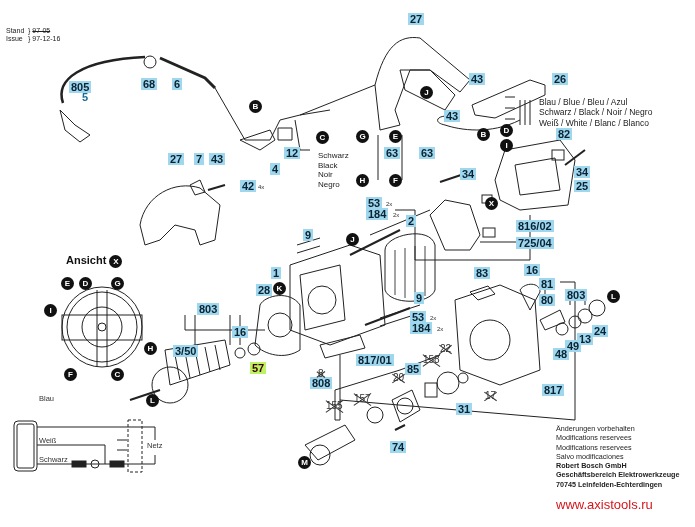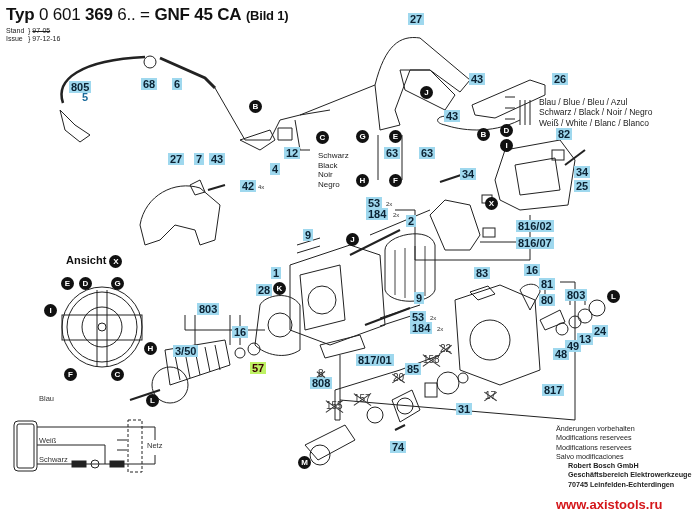--- a/index.html
+++ b/index.html
@@ -19,22 +19,22 @@
   .crossed { position:absolute; font-size:10px; color:#333; white-space:nowrap; }
   .crossed::after { content:""; position:absolute; left:-2px; right:-2px; top:50%; border-top:1px solid #333; transform:rotate(-35deg); }
   .crossed::before { content:""; position:absolute; left:-2px; right:-2px; top:50%; border-top:1px solid #333; transform:rotate(35deg); }
   .ref { position:absolute; width:13px; height:13px; border-radius:50%; background:#111; color:#fff;
          font-size:8px; font-weight:bold; line-height:13px; text-align:center; }
   .wire-text { position:absolute; font-size:8.5px; color:#222; white-space:nowrap; line-height:11px; }
   .wire-text4 { position:absolute; font-size:8px; color:#222; line-height:9.5px; }
   .ansicht { position:absolute; left:66px; top:254px; font-size:11px; font-weight:bold; }
   .circ-lbl { position:absolute; font-size:7.5px; color:#333; }
   .footer { position:absolute; left:556px; top:424px; font-size:7.2px; line-height:9.3px; color:#222; white-space:nowrap; }
-  .footer .b { font-weight:bold;margin-left:12px; }
-  .watermark { position:absolute; left:556px; top:497px; font-size:13px; font-weight:bold; color:#d4161a; }
+  .footer .b { font-weight:bold; }
+  .watermark { position:absolute; left:556px; top:497px; font-size:13px; font-weight:normal; color:#d4161a; }
 </style>
 </head>
 <body>
 
 <div id="page">
 
   <svg id="drawing" viewBox="0 0 695 527" fill="none" stroke="#222" stroke-width="1">
 
     <path d="M63,103 C55,80 80,60 145,57" stroke-width="2.5"></path>
     <path d="M160,58 L205,78 L215,88" stroke-width="3"></path>
@@ -143,23 +143,20 @@
     </g>
 
     <path d="M185,315 L185,330 L265,330 M230,315 L230,345 M240,315 L240,345 M195,315 L195,350"></path>
     <path d="M395,210 L415,210 L415,260 L530,260 L530,215 M480,242 L530,242"></path>
     <path d="M540,285 L545,285 L545,305 M560,282 L575,282 L575,420 L340,400"></path>
     <path d="M340,355 L340,420 L335,420 L335,390 L400,370 L440,355"></path>
     <path d="M505,97 L515,97 M505,108 L515,108 M505,119 L515,119"></path>
     <path d="M570,296 L585,296 L585,305 M570,296 L570,305"></path>
   </svg>
 
-  <div class="title">
-    <b>Typ</b> <span>0 601</span> <b>369</b> <span>6.. =</span> <b>GNF 45 CA</b> <span class="bild">(Bild 1)</span>
-  </div>
   <div class="stand">
     <div><span class="lbl">Stand</span>} <span class="old">97-05</span></div>
     <div><span class="lbl">Issue</span>} <span>97-12-16</span></div>
   </div>
 
   <span class="pl" style="left:408px;top:13px">27</span>
   <span class="pl" style="left:469px;top:73px">43</span>
   <span class="pl" style="left:552px;top:73px">26</span>
   <span class="pl" style="left:444px;top:110px">43</span>
   <span class="pl" style="left:69px;top:81px">805</span>
@@ -178,21 +175,21 @@
   <span class="pl" style="left:556px;top:128px">82</span>
   <span class="pl" style="left:574px;top:166px">34</span>
   <span class="pl" style="left:574px;top:180px">25</span>
   <span class="pl" style="left:460px;top:168px">34</span>
   <span class="pl" style="left:366px;top:197px">53</span>
   <span class="mult" style="left:386px;top:201px">2x</span>
   <span class="pl" style="left:366px;top:208px">184</span>
   <span class="mult" style="left:393px;top:212px">2x</span>
   <span class="pl" style="left:406px;top:215px">2</span>
   <span class="pl" style="left:516px;top:220px">816/02</span>
-  <span class="pl" style="left:516px;top:237px">816/07</span>
+  <span class="pl" style="left:516px;top:237px">725/04</span>
   <span class="pl" style="left:524px;top:264px">16</span>
   <span class="pl" style="left:303px;top:229px">9</span>
   <span class="pl" style="left:271px;top:267px">1</span>
   <span class="pl" style="left:256px;top:284px">28</span>
   <span class="pl" style="left:197px;top:303px">803</span>
   <span class="pl" style="left:232px;top:326px">16</span>
   <span class="pl" style="left:173px;top:345px">3/50</span>
   <span class="pl red" style="left:250px;top:362px">57</span>
   <span class="pl" style="left:414px;top:292px">9</span>
   <span class="pl" style="left:410px;top:311px">53</span>

